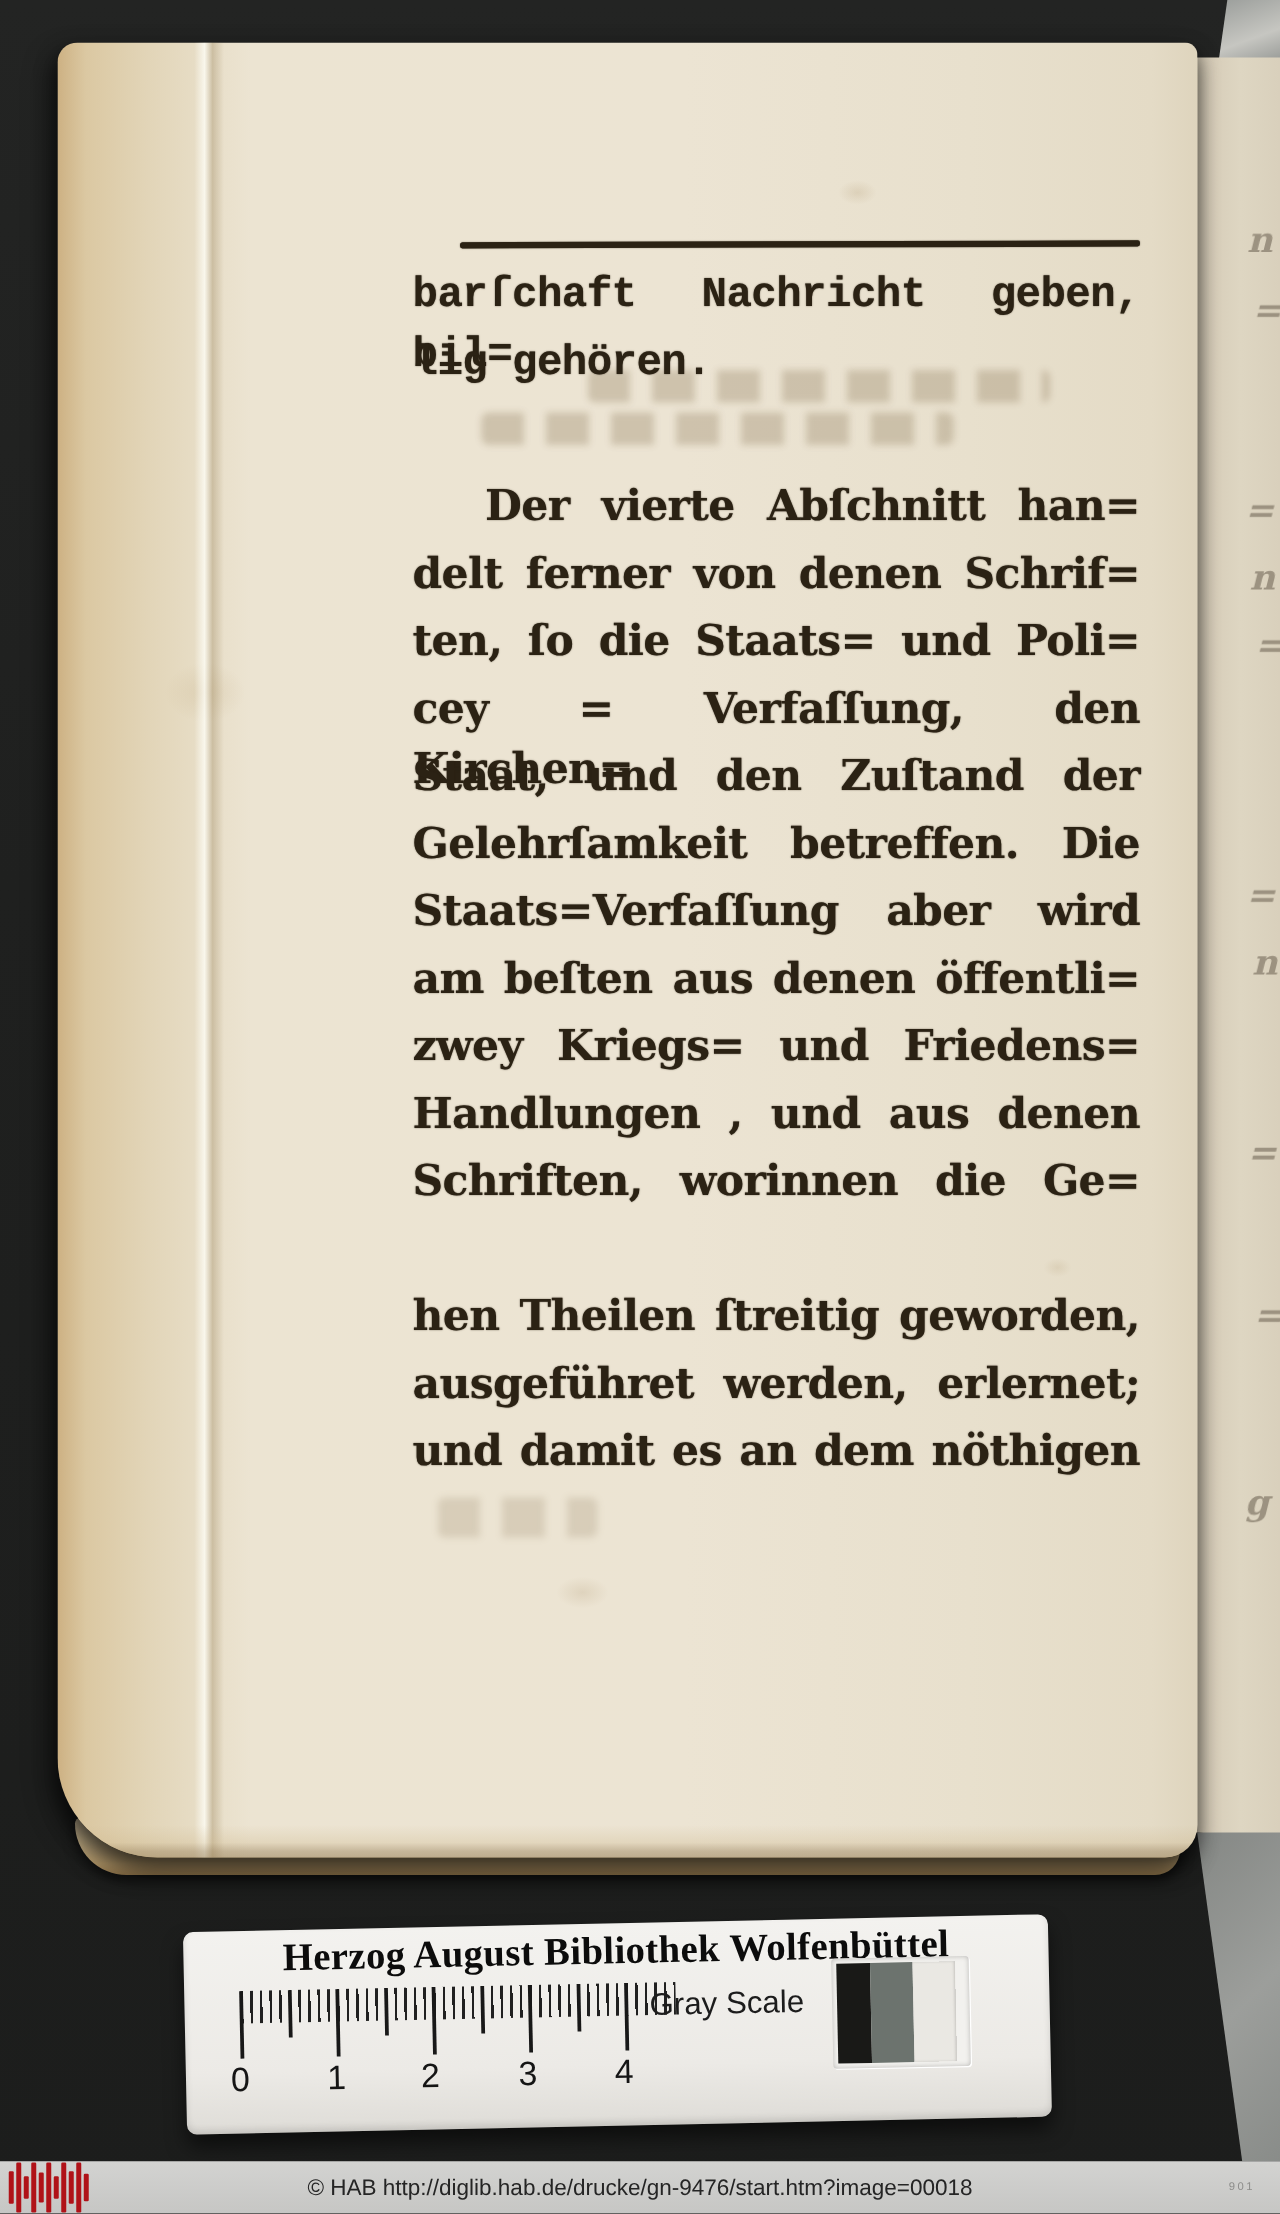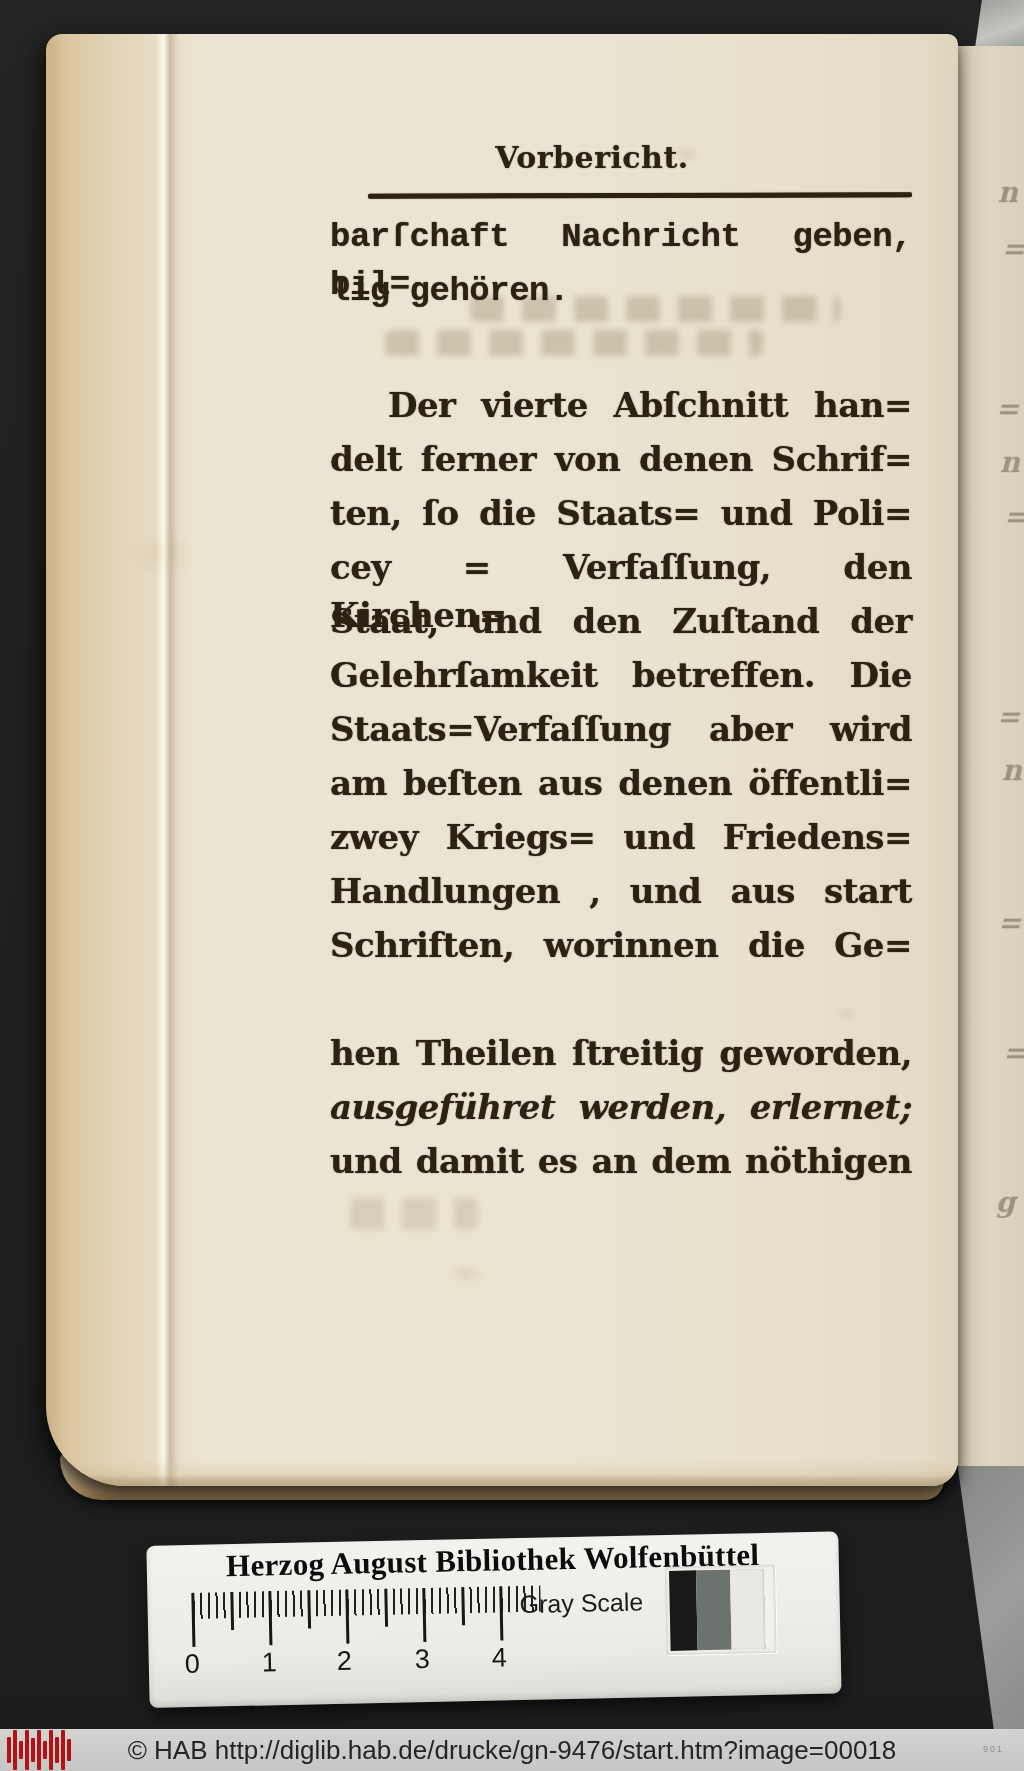--- a/index.html
+++ b/index.html
@@ -49,21 +49,21 @@
   .g3{left:350px;top:1198px;width:128px;height:32px;opacity:.5;}
   
   .ln{position:absolute;left:330px;width:582px;line-height:48px;
       font-family:"DejaVu Serif",serif;font-weight:bold;font-size:34px;color:#2b2214;
       letter-spacing:-.5px;text-align:justify;text-align-last:justify;
       text-shadow:0 0 1.2px rgba(43,34,20,.75);}
   .t0{top:213px;font-family:Liberation Mono, monospace;}.t1{top:267px;text-align-last:left;font-family:Liberation Mono, monospace;}
   .t2{top:381px;padding-left:58px;width:524px;}
   .t3{top:435px;}.t4{top:489px;}.t5{top:543px;}.t6{top:597px;}.t7{top:651px;}
   .t8{top:705px;}.t9{top:759px;}.t10{top:813px;}.t11{top:867px;}.t12{top:921px;}
-  .t13{top:975px;}.t14{top:1029px;}.t15{top:1083px;font-style:italic;}.t16{top:1137px;}
+  .t13{top:975px;}.t14{top:1029px;}.t15{top:1083px;}.t16{top:1137px;}
   .t17{top:1191px;width:548px;text-align-last:right;padding-right:34px;}
   
   .frag{position:absolute;font-family:"DejaVu Serif",serif;font-weight:bold;font-size:28px;
         color:#8d8372;opacity:.8;filter:blur(.6px);transform:skewX(-14deg);}
   .f0{left:1000px;top:176px;}.f1{left:1004px;top:232px;}.f2{left:998px;top:392px;}
   .f3{left:1002px;top:446px;}.f4{left:1006px;top:500px;}.f5{left:999px;top:700px;}
   .f6{left:1004px;top:754px;}.f7{left:1000px;top:906px;}.f8{left:1005px;top:1036px;}
   .f9{left:998px;top:1186px;}
   
   .card{position:absolute;left:148px;top:1545px;width:692px;height:162px;
@@ -91,57 +91,56 @@
        box-shadow:1px 1px 0 #fff,inset 0 0 4px rgba(0,0,0,.25);
        display:flex;align-items:stretch;padding:4px;box-sizing:border-box;}
   .patch{height:100%;}
   .p-black{width:27px;background:#191917;}
   .p-gray{width:34px;background:#6c736e;}
   .p-white{width:34px;background:#eae8e3;box-shadow:inset -1px 0 2px rgba(0,0,0,.15);}
   
   .footer{position:absolute;left:0;top:1729px;width:1024px;height:42px;
        background:linear-gradient(180deg,#d3d3d1,#c6c6c4);}
   .copy{position:absolute;left:0;top:0;width:100%;height:42px;line-height:42px;
-       text-align:center;font-family:"Liberation Sans",sans-serif;font-size:26px;color:#252525;}
+       text-align:center;font-family:"Liberation Sans",sans-serif;font-size:18px;color:#252525;}
   .corner{position:absolute;left:983px;top:15px;font-size:9px;color:#8d8d8b;letter-spacing:2px;}
   .logo{position:absolute;left:7px;top:0;height:42px;display:flex;align-items:center;gap:2px;}
   .bar{width:4px;background:#b01218;border-radius:1px;}
 </style>
 </head>
 <body>
 
 <div class="stage">
 
   <div class="wedge-tr"></div>
   <div class="wedge-br"></div>
 
   <div class="page-under-edge"></div>
   <div class="right-strip"></div>
   <div class="seam"></div>
   <div class="page"></div>
 
-  <div class="kopf">Vorbericht.</div>
   <div class="rule"></div>
 
   <div class="ghost g1"></div>
   <div class="ghost g2"></div>
   <div class="ghost g3"></div>
 
   <div class="ln t0">barſchaft Nachricht geben, bil=</div>
   <div class="ln t1">lig gehören.</div>
   <div class="ln t2">Der vierte Abſchnitt han=</div>
   <div class="ln t3">delt ferner von denen Schrif=</div>
   <div class="ln t4">ten, ſo die Staats= und Poli=</div>
   <div class="ln t5">cey = Verfaſſung, den Kirchen=</div>
   <div class="ln t6">Staat, und den Zuſtand der</div>
   <div class="ln t7">Gelehrſamkeit betreffen. Die</div>
   <div class="ln t8">Staats=Verfaſſung aber wird</div>
   <div class="ln t9">am beſten aus denen öffentli=</div>
   <div class="ln t10">zwey Kriegs= und Friedens=</div>
-  <div class="ln t11">Handlungen , und aus start</div>
+  <div class="ln t11">Handlungen , und aus denen</div>
   <div class="ln t12">Schriften, worinnen die Ge=</div>
   <div class="ln t14">hen Theilen ſtreitig geworden,</div>
   <div class="ln t15">ausgeführet werden, erlernet;</div>
   <div class="ln t16">und damit es an dem nöthigen</div>
 
   <span class="frag f0">n</span>
   <span class="frag f1">=</span>
   <span class="frag f2">=</span>
   <span class="frag f3">n</span>
   <span class="frag f4">=</span>

